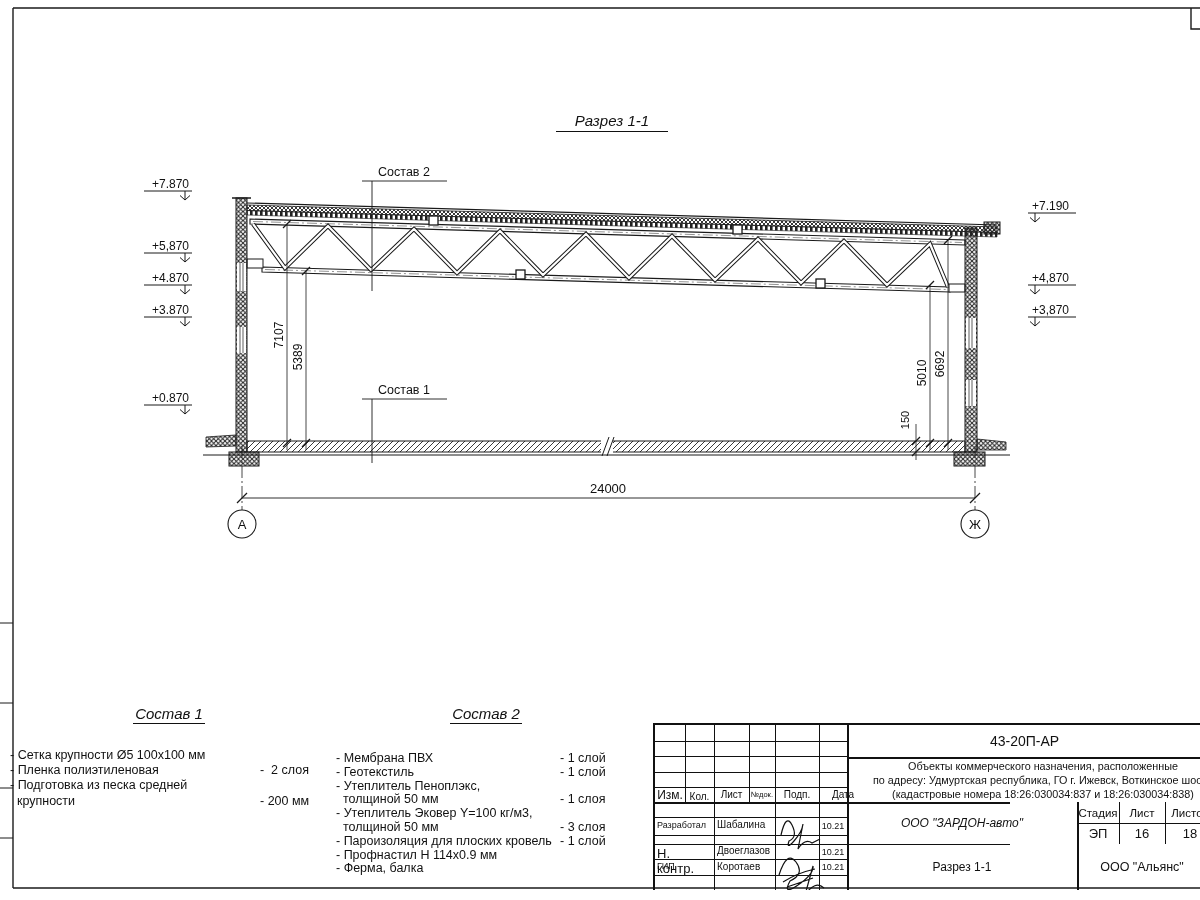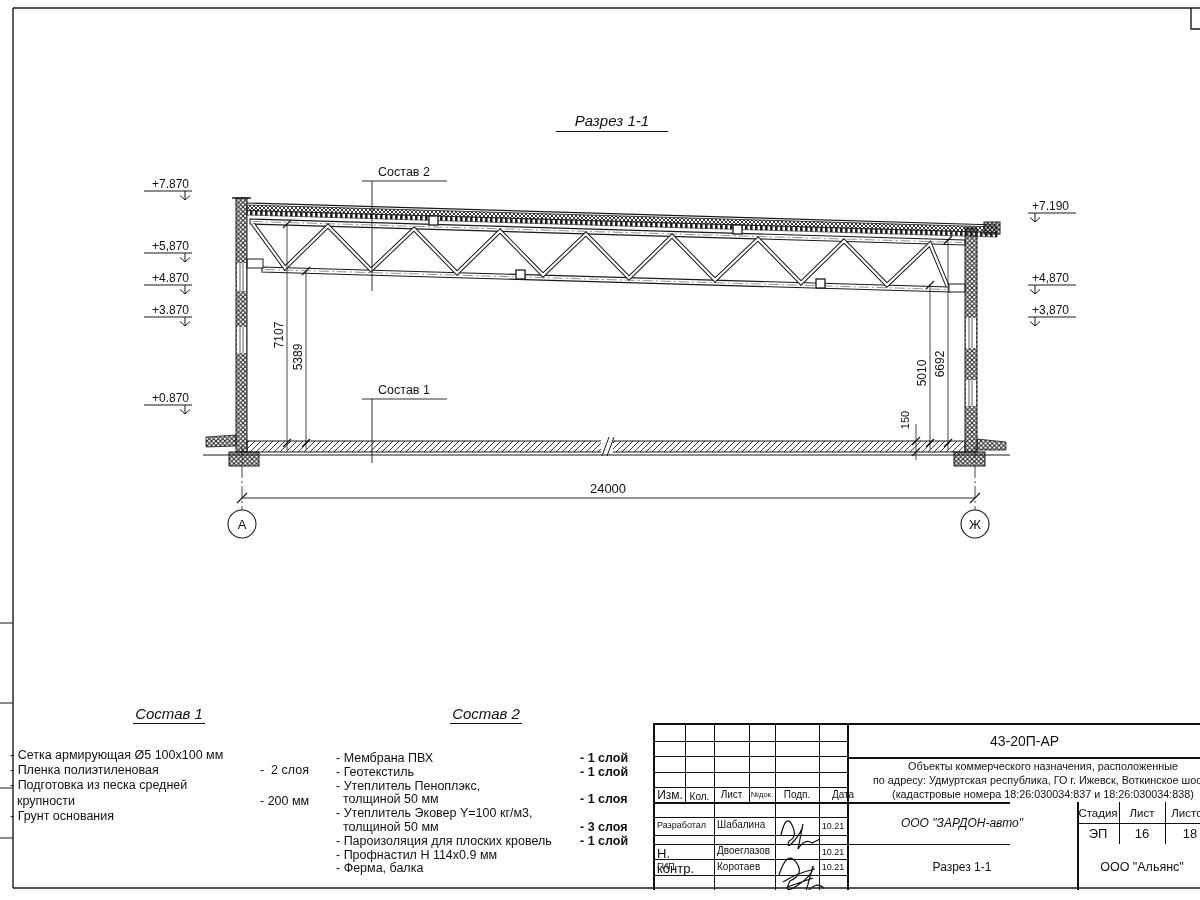--- a/index.html
+++ b/index.html
@@ -20,21 +20,21 @@
     display:block; text-align:center; font-size:15px; font-style:italic; height:20px;
   }
   .comp-head span { border-bottom:1.3px solid #111; padding:0 2px 1px 2px; }
   .crow { position:relative; white-space:pre; }
   .crow .val { position:absolute; top:0; }
   #comp1 { left:10px; top:706px; width:318px; }
   #comp1 .rows { margin-top:22px; }
   #comp1 .val { left:250px; }
   #comp2 { left:336px; top:706px; width:300px; }
   #comp2 .rows { margin-top:26px; line-height:13.8px; }
-  #comp2 .val { left:244px;font-weight:bold; }
+  #comp2 .val { left:224px; }
   
   #tblock { left:653px; top:723px; width:547px; height:165px; }
   #tblock .cell { position:absolute; box-sizing:border-box; }
   .ctr { display:flex; align-items:center; justify-content:center; text-align:center; }
 </style>
 </head>
 <body>
 <div class="sheet">
 
 <svg class="abs" style="left:0;top:0" width="1200" height="900" viewBox="0 0 1200 900">
@@ -210,25 +210,24 @@
     <line x1="362" y1="399" x2="447" y2="399"></line>
     <line x1="372" y1="399" x2="372" y2="463"></line>
   </g>
 </svg>
 
 <div class="abs sec-title">Разрез 1-1</div>
 
 <div id="comp1" class="abs comp">
   <div class="comp-head"><span>Состав 1</span></div>
   <div class="rows">
-    <div class="crow"><span>- Сетка армирующая Ø5 100х100 мм</span><span class="val"></span></div>
+    <div class="crow"><span>- Сетка крупности Ø5 100х100 мм</span><span class="val"></span></div>
     <div class="crow"><span>- Пленка полиэтиленовая</span><span class="val">-  2 слоя</span></div>
     <div class="crow"><span>- Подготовка из песка средней</span><span class="val"></span></div>
     <div class="crow"><span>  крупности</span><span class="val">- 200 мм</span></div>
-    <div class="crow"><span>- Грунт основания</span><span class="val"></span></div>
   </div>
 </div>
 
 <div id="comp2" class="abs comp">
   <div class="comp-head"><span>Состав 2</span></div>
   <div class="rows">
     <div class="crow"><span>- Мембрана ПВХ</span><span class="val">- 1 слой</span></div>
     <div class="crow"><span>- Геотекстиль</span><span class="val">- 1 слой</span></div>
     <div class="crow"><span>- Утеплитель Пеноплэкс,</span><span class="val"></span></div>
     <div class="crow"><span>  толщиной 50 мм</span><span class="val">- 1 слоя</span></div>

